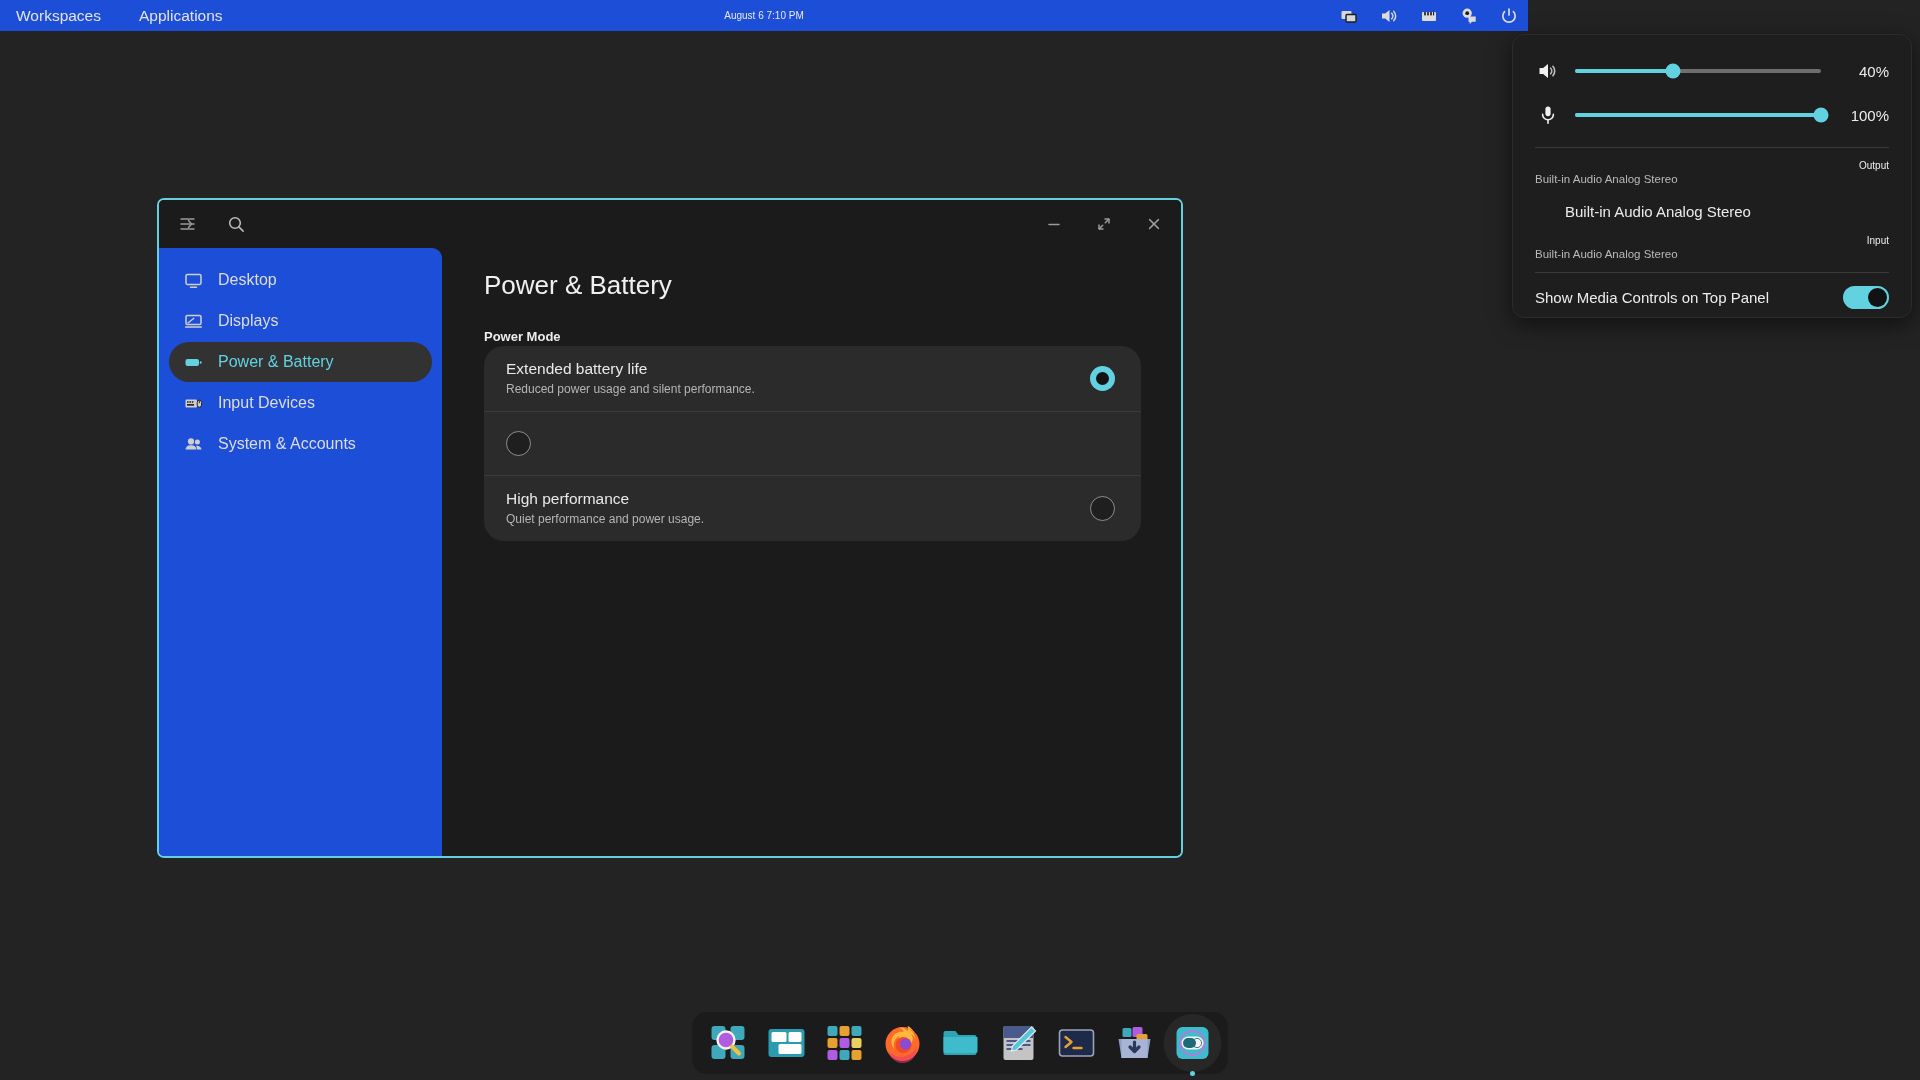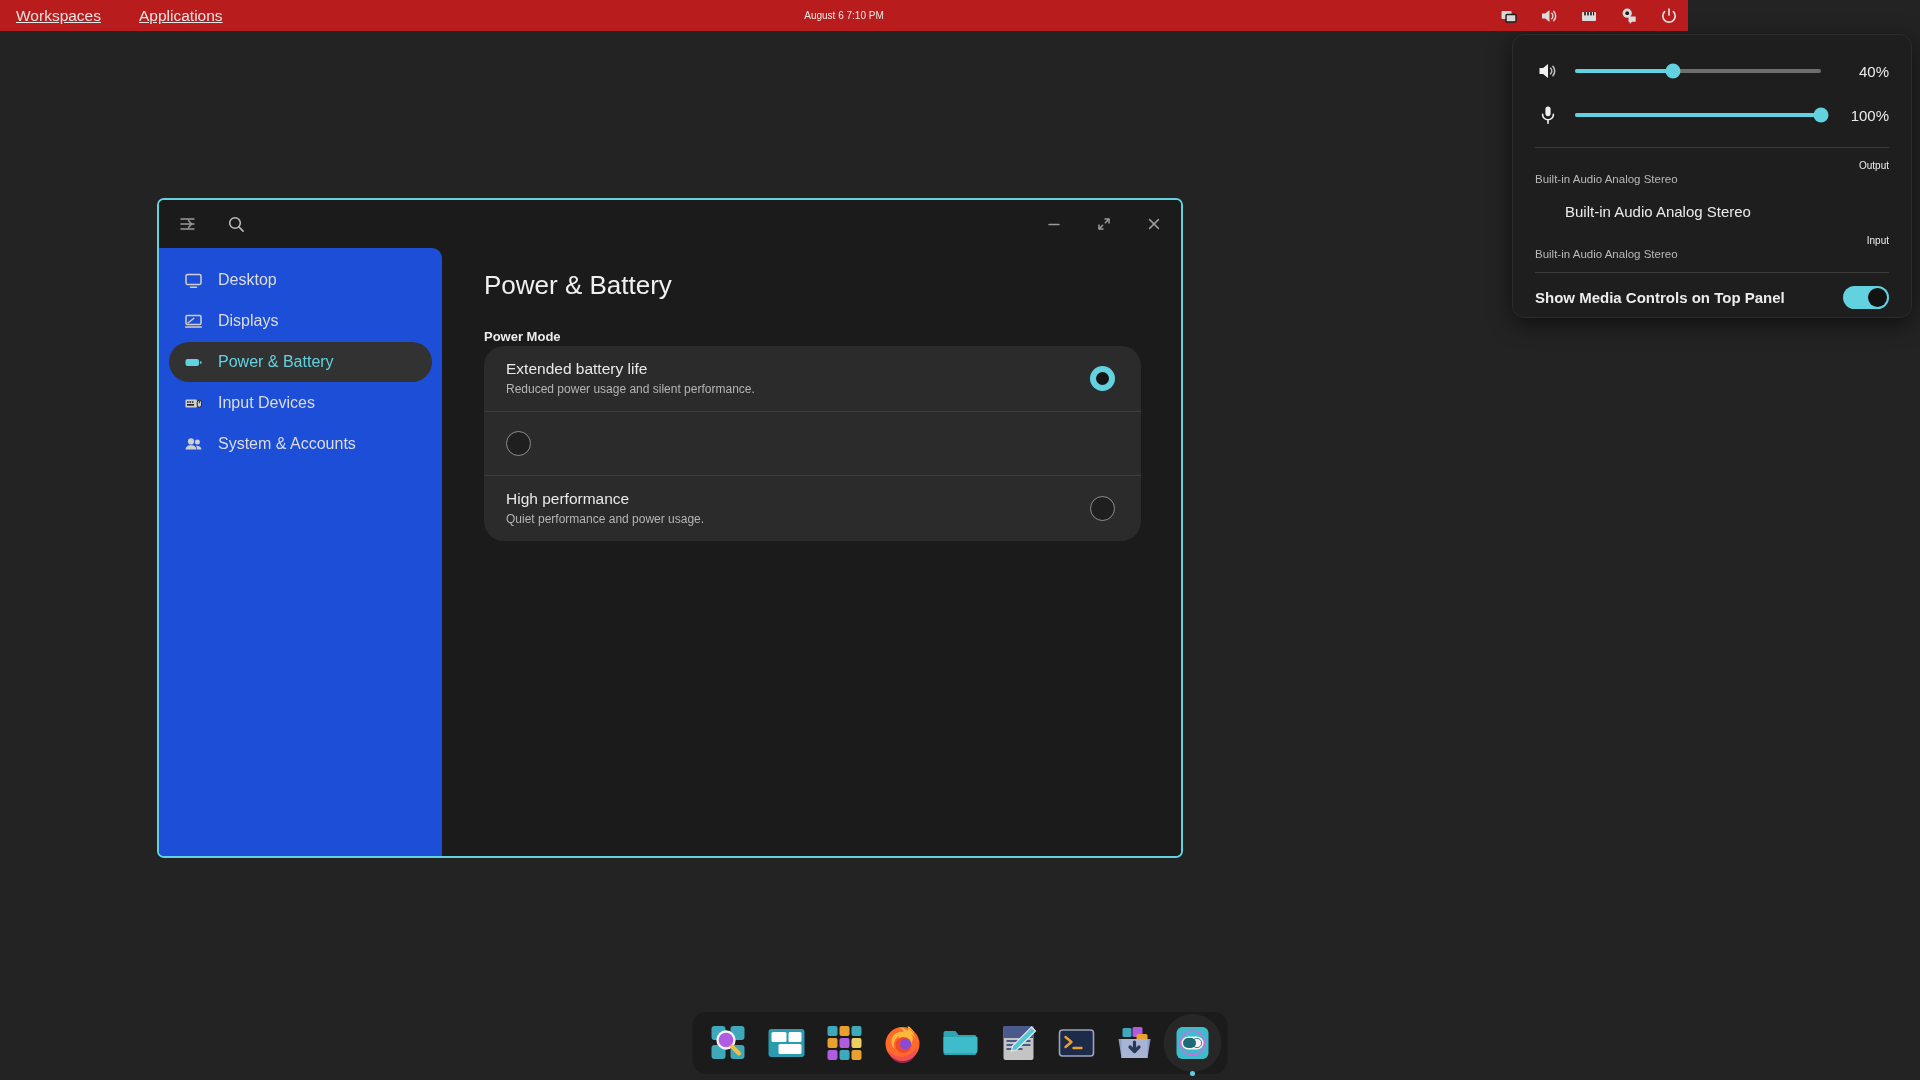--- a/index.html
+++ b/index.html
@@ -8,25 +8,24 @@
     background: #232323;
     font-family: "Liberation Sans", sans-serif;
     overflow: hidden;
     color: #e8e8e8;
   }
   #screen { position: relative; width: 1920px; height: 1080px; }
 
   
   .top-panel {
     position: absolute; top: 0; left: 0;
-    width: 1688px; height: 31px;
-    background: #b91c1c;
+    width: 1528px; height: 31px;
+    background: #1d4ed8;
     display: flex; align-items: center;
     z-index: 40;
-    text-decoration: underline;
   }
   .panel-left { display: flex; align-items: center; gap: 26px; padding-left: 10px; }
   .panel-btn {
     font-size: 15.5px; color: #e3e3e3; padding: 4px 6px;
     border-radius: 4px; line-height: 1; white-space: nowrap;
   }
   .panel-center {
     position: absolute; left: 0; right: 0; text-align: center;
     font-size: 10px; color: #e9e9e9; pointer-events: none;
   }
@@ -65,21 +64,21 @@
   .audio-divider { height: 1px; background: #3a3a3a; margin: 10px 0 12px 0; }
   .audio-section-title { font-size: 10px; color: #ededed; margin-bottom: 2px; text-align: right; }
   .audio-section-sub { font-size: 11.5px; color: #b9b9b9; }
   .audio-device-row {
     font-size: 15px; color: #ebebeb;
     padding: 9px 0 9px 30px; margin: 9px 0 6px 0;
     border-radius: 6px;
   }
   .audio-toggle-row {
     display: flex; align-items: center; justify-content: space-between;
-    margin-top: 12px; padding-top: 13px; border-top: 1px solid #3a3a3a; font-weight: bold;
+    margin-top: 12px; padding-top: 13px; border-top: 1px solid #3a3a3a;
   }
   .audio-toggle-label { font-size: 15px; color: #ececec; }
   .toggle {
     width: 46px; height: 23px; border-radius: 12px;
     background: #62d2e0; position: relative;
   }
   .toggle .knob {
     position: absolute; right: 2px; top: 2px;
     width: 19px; height: 19px; border-radius: 50%;
     background: #121212;

